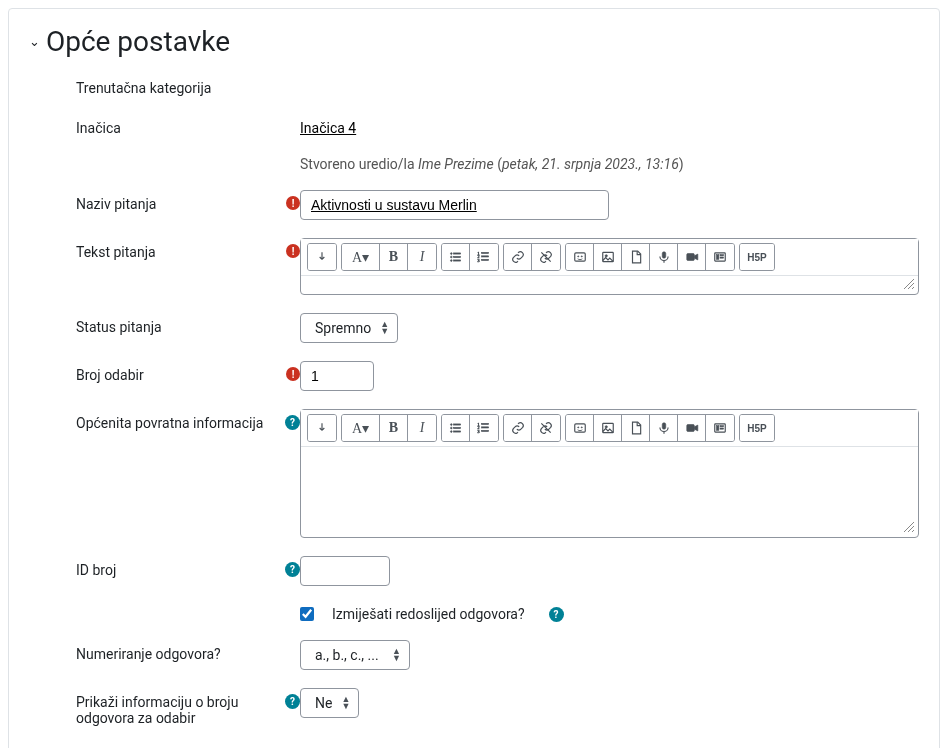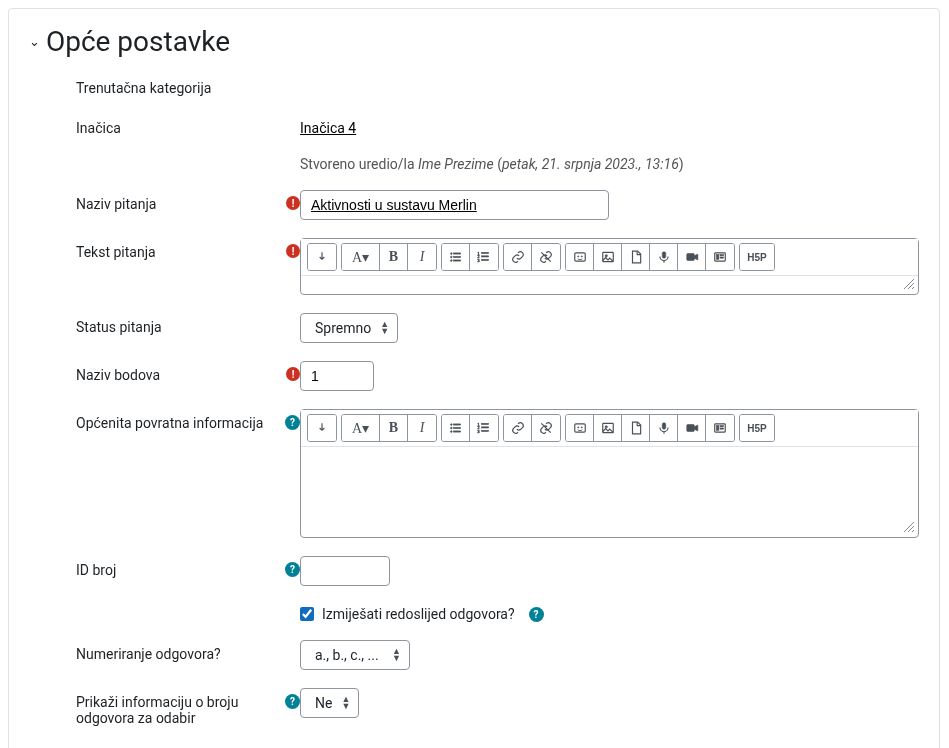--- a/index.html
+++ b/index.html
@@ -26,21 +26,21 @@
   .tgroup { display:flex; border:1px solid #8f959e; border-radius:3px; overflow:hidden; margin-right:4px; }
   .tbtn { width:28px; height:26px; display:flex; align-items:center; justify-content:center; background:#fff; cursor:pointer; border-right:1px solid #8f959e; color:#495057; font-family: Georgia, serif; }
   .tbtn:last-child { border-right:none; }
   .tbtn svg { width:14px; height:14px; fill:#495057; stroke:#495057; }
   .ed-content { min-height:44px; padding:8px 10px; font-size:14px; position:relative; }
   .ed-resize { text-align:right; padding:0 4px 2px 0; }
   .ed-resize svg { width:10px; height:10px; }
   .redund { text-decoration: underline; text-decoration-color:#d9534f; text-decoration-style: wavy; }
   .select { border:1px solid #8f959e; border-radius:4px; padding:6px 26px 6px 14px; font-size:14px; background:#fff; position:relative; display:inline-flex; align-items:center; cursor:pointer; }
   .select-arrows { margin-left:auto; font-size:9px; line-height:7px; color:#495057; position:absolute; right:8px; display:flex; flex-direction:column; }
-  .checkbox-row { display:flex; align-items:center; gap:8px; padding-top:2px; }
+  .checkbox-row { display:flex; align-items:center; gap:18px; padding-top:2px; }
   .checkbox { width:14px; height:14px; accent-color:#0f6cbf; }
   .taller { min-height:72px; }
   em { font-style: italic; }
 </style>
 </head>
 <body>
 
 <div class="container">
 
   <div class="section-header">
@@ -198,21 +198,21 @@
           <span class="select-arrows">
             <span>▲</span>
             <span>▼</span>
           </span>
       </div>
     </div>
   </div>
 
   <div class="form-row">
     <div class="label-col">
-      <span class="label-text">Naziv bodova</span>
+      <span class="label-text">Broj odabir</span>
       <span class="req-icon">!</span>
     </div>
     <div class="field-col"><input class="text-input w-num" value="1" style=""></div>
   </div>
 
   <div class="form-row">
     <div class="label-col">
       <span class="label-text">Općenita povratna informacija</span>
       <span class="help-icon">?</span>
     </div>

